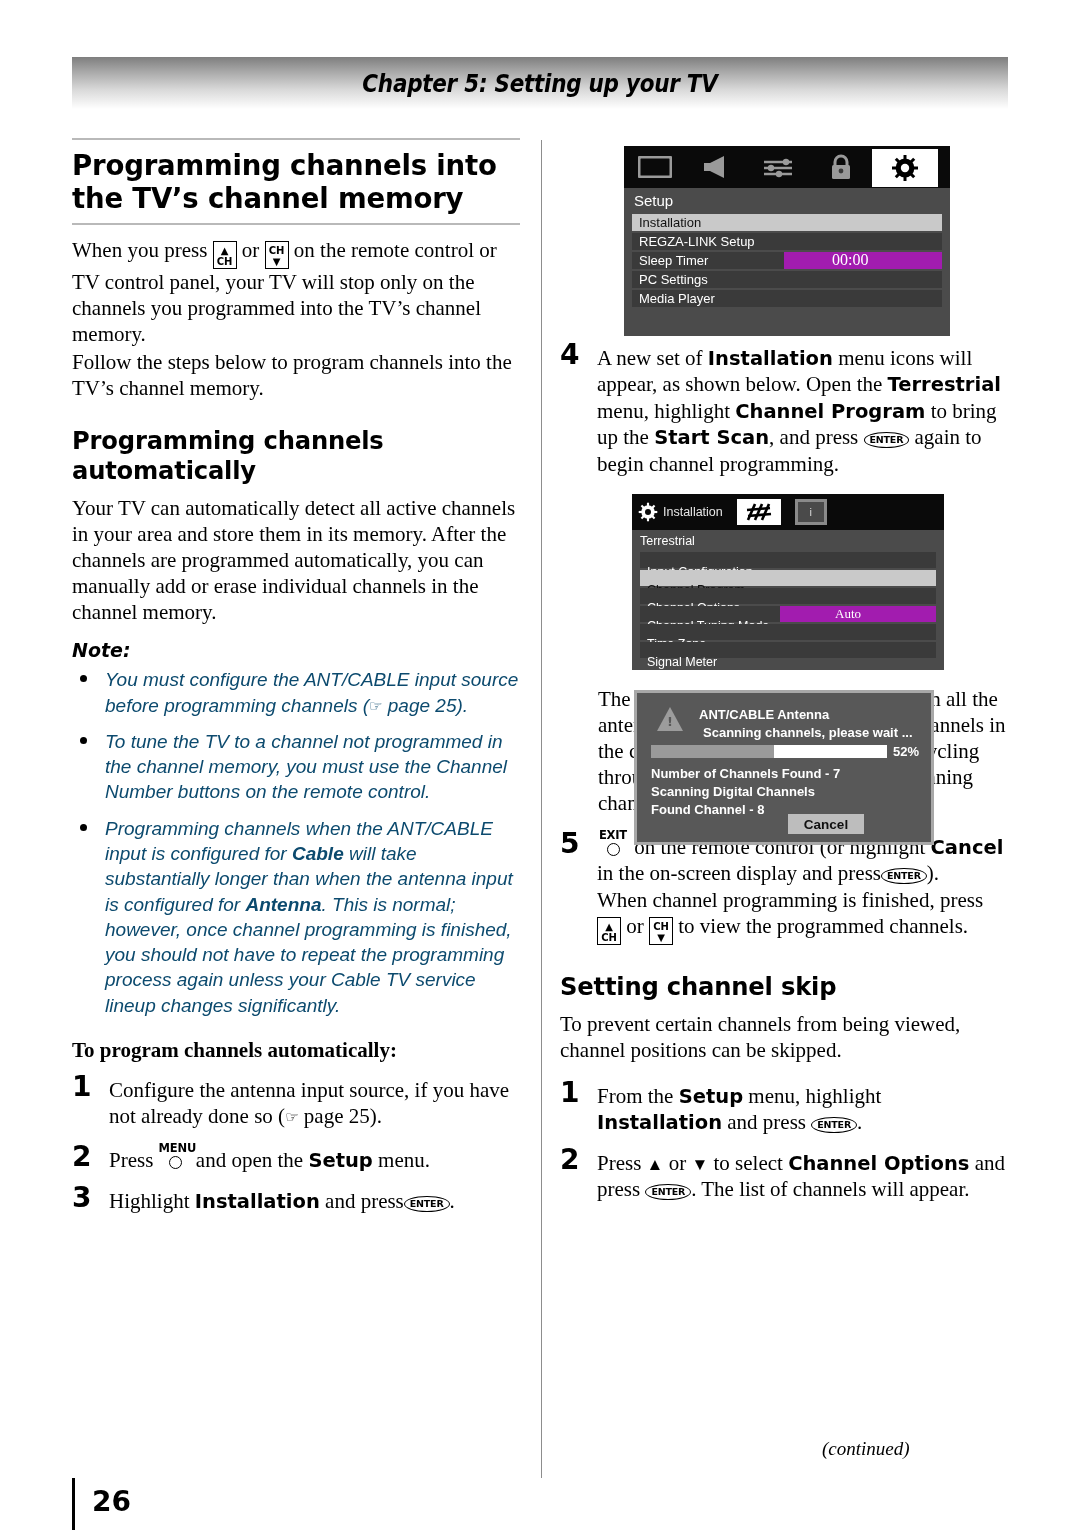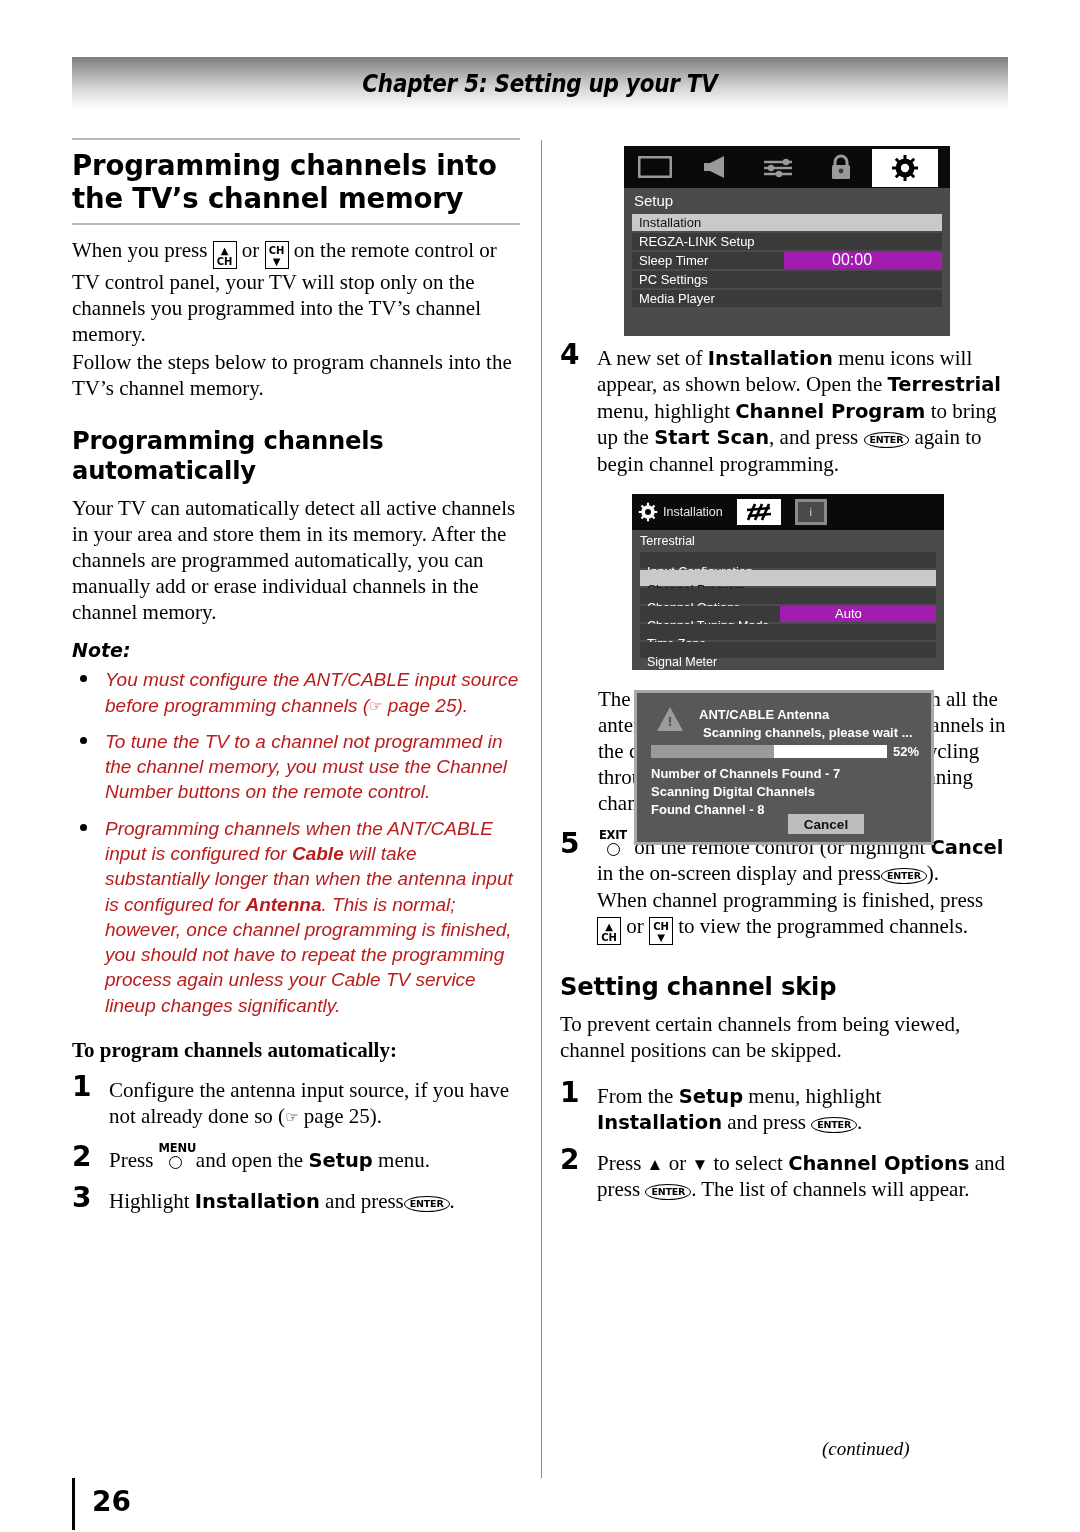--- a/index.html
+++ b/index.html
@@ -47,21 +47,21 @@
     font-size:19px;margin:14px 0 6px 0;
   }
   p.body{font-size:21px;line-height:1.24;margin:0 0 2px 0;color:#000;text-align:left;}
   .sans-b{font-family:"DejaVu Sans",sans-serif;font-weight:bold;font-size:19.5px;}
 
   
   ul.notes{list-style:none;margin:0;padding:0;}
   ul.notes li{
     position:relative;padding-left:33px;margin-bottom:11px;
     font-family:"Liberation Sans",sans-serif;font-style:italic;font-size:19px;
-    line-height:1.33;color:#b91c1c;
+    line-height:1.33;color:#0c4a6e;
   }
   ul.notes li .bullet{
     position:absolute;left:8px;top:8px;width:7px;height:7px;border-radius:50%;background:#000;
   }
   .isb{font-weight:bold;font-style:italic;}
 
   
   .step{position:relative;padding-left:37px;margin-bottom:13px;}
   .step .num{
     position:absolute;left:0;top:-4px;
@@ -102,21 +102,21 @@
   .osd-title{position:absolute;left:10px;top:46px;font-family:"Liberation Sans",sans-serif;
     font-size:15px;color:#fff;}
   .osd-rows{position:absolute;left:8px;top:68px;width:310px;}
   .osd-row{position:relative;height:17px;margin-bottom:2px;background:#3a3a3a;}
   .osd-row .rlabel{position:absolute;left:7px;top:1px;font-family:"Liberation Sans",sans-serif;
     font-size:13px;color:#fff;white-space:nowrap;}
   .osd-row.sel{background:#c9c9c9;}
   .osd-row.sel .rlabel{color:#111;}
   .osd-row .half{position:absolute;left:0;top:0;height:17px;width:152px;background:#3a3a3a;}
   .osd-row.split{background:#a21caf;}
-  .osd-row .rval{position:absolute;left:200px;top:-1px;font-family:Liberation Sans, sans-serif;
+  .osd-row .rval{position:absolute;left:200px;top:-1px;font-family:Liberation Serif, serif;
     font-size:16px;color:#fff;}
 
   
   .osd-inst{position:absolute;left:632px;top:494px;width:312px;height:176px;background:#4b4b4b;}
   .inst-bar{position:absolute;left:0;top:0;width:312px;height:36px;background:#0a0a0a;
     display:flex;align-items:center;}
   .inst-bar .gear-lbl{font-family:"Liberation Sans",sans-serif;font-size:12.5px;color:#e8e8e8;margin-left:5px;}
   .inst-tile{width:44px;height:26px;background:#fff;margin-left:14px;display:flex;align-items:center;justify-content:center;}
   .inst-tile2{width:26px;height:20px;border:3px solid #8a8a8a;background:#4a4a4a;margin-left:14px;
     display:flex;align-items:center;justify-content:center;}

